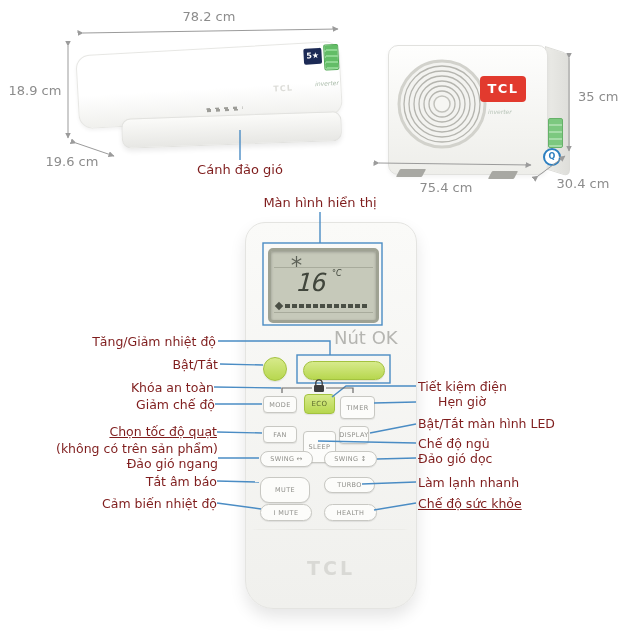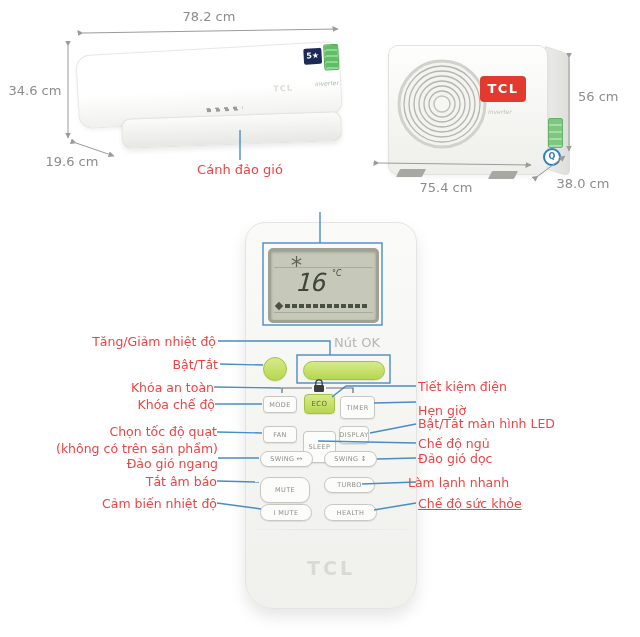--- a/index.html
+++ b/index.html
@@ -3,21 +3,21 @@
 <meta charset="utf-8">
 <style>
   html,body{margin:0;padding:0;background:#fff;}
   #canvas{
     position:relative;width:640px;height:637px;background:#ffffff;overflow:hidden;
     font-family:"DejaVu Sans","Liberation Sans",sans-serif;
   }
   .abs{position:absolute;}
   
   .dim{position:absolute;color:#8c8c8c;font-size:13px;text-align:center;white-space:nowrap;}
-  .callout{position:absolute;color:#ef4444;font-size:12.5px;white-space:nowrap;line-height:15px;}
+  .callout{position:absolute;color:#7f1d1d;font-size:12.5px;white-space:nowrap;line-height:15px;}
   .callout.r{text-align:right;}
   
   #indoor-unit{position:absolute;left:78px;top:38px;width:266px;height:125px;
     transform:rotate(-3.2deg);z-index:1;}
   .iu-body{position:absolute;left:0;top:10px;width:262px;height:72px;border-radius:14px;
     background:linear-gradient(#ffffff 55%,#f0f0ed);border:1px solid #e7e7e4;
     box-shadow:0 2px 4px rgba(0,0,0,.05);}
   .iu-flap{position:absolute;left:42px;top:78px;width:218px;height:28px;border-radius:9px;
     background:linear-gradient(#fbfbf9,#e7e7e4);border:1px solid #e2e2df;
     transform:rotate(1.2deg);box-shadow:0 3px 5px rgba(0,0,0,.08);}
@@ -79,41 +79,41 @@
   .btn-fan{left:17px;top:203px;width:34px;height:17px;}
   .btn-sleep{left:57px;top:208px;width:33px;height:32px;}
   .btn-display{left:93px;top:203px;width:30px;height:18px;}
   .btn-swingh{left:14px;top:228px;width:53px;height:16px;}
   .btn-swingv{left:78px;top:228px;width:53px;height:16px;}
   .btn-mute{left:14px;top:254px;width:50px;height:26px;}
   .btn-turbo{left:78px;top:254px;width:51px;height:16px;}
   .btn-ifeel{left:14px;top:281px;width:52px;height:17px;}
   .btn-health{left:78px;top:281px;width:53px;height:17px;}
   .btn .arr{font-size:7px;margin-left:2px;}
-  .okhint{position:absolute;left:88px;top:112px;color:#b5b5b1;font-size:13px;}
+  .okhint{position:absolute;left:88px;top:104px;color:#b5b5b1;font-size:18px;}
   
   #overlay{position:absolute;left:0;top:0;z-index:5;pointer-events:none;}
   .lbl{z-index:6;}
 </style>
 </head>
 <body>
 
 <div id="canvas">
 
   <div id="indoor-unit">
     <div class="iu-body"></div>
     <div class="iu-flap"></div>
     <div class="iu-vents"></div>
     <div class="iu-label-5star">5★</div>
     <div class="iu-label-energy"></div>
     <div class="iu-logo">TCL</div>
     <div class="iu-inverter">inverter</div>
   </div>
   <div class="dim" style="left:169px;top:9px;width:80px;">78.2 cm</div>
-  <div class="dim" style="left:6px;top:83px;width:58px;">34.6 cm</div>
+  <div class="dim" style="left:6px;top:83px;width:58px;">18.9 cm</div>
   <div class="dim" style="left:40px;top:154px;width:64px;">19.6 cm</div>
   <div class="callout lbl" style="left:180px;top:162px;width:120px;text-align:center;font-size:13px;">Cánh đảo gió</div>
 
   <div id="outdoor-unit">
     <div class="ou-side"></div>
     <div class="ou-front"></div>
     <svg class="abs" style="left:8px;top:16px;" width="92" height="92" viewBox="0 0 92 92">
       <circle cx="46" cy="46" r="43" fill="#f3f3f0" stroke="#d2d2cc" stroke-width="3"></circle>
       <g fill="none" stroke="#b5b5af" stroke-width="1.3">
         <circle cx="46" cy="46" r="38"></circle>
@@ -125,23 +125,23 @@
       </g>
       <circle cx="46" cy="46" r="8" fill="#f6f6f3" stroke="#c2c2bc" stroke-width="1.5"></circle>
     </svg>
     <div class="ou-logo">TCL</div>
     <div class="ou-inverter">inverter</div>
     <div class="ou-sticker"></div>
     <div class="ou-badge">Q</div>
     <div class="ou-foot" style="left:10px;top:127px;"></div>
     <div class="ou-foot" style="left:102px;top:129px;"></div>
   </div>
-  <div class="dim" style="left:578px;top:89px;width:52px;text-align:left;">56 cm</div>
+  <div class="dim" style="left:578px;top:89px;width:52px;text-align:left;">35 cm</div>
   <div class="dim" style="left:415px;top:180px;width:62px;">75.4 cm</div>
-  <div class="dim" style="left:552px;top:176px;width:62px;">38.0 cm</div>
+  <div class="dim" style="left:552px;top:176px;width:62px;">30.4 cm</div>
 
   <div id="remote">
     <div class="lcd">
       <svg class="lcd-snow" width="11" height="11" viewBox="0 0 10 10">
         <g stroke="#5d6157" stroke-width="1.1">
             <path d="M5 0 V10"></path>
             <path d="M0.7 2.5 L9.3 7.5"></path>
             <path d="M0.7 7.5 L9.3 2.5"></path>
           </g>
       </svg>
@@ -173,39 +173,40 @@
     </div>
     <div class="btn pill btn-mute">MUTE</div>
     <div class="btn pill btn-turbo">TURBO</div>
     <div class="btn pill btn-ifeel">I MUTE</div>
     <div class="btn pill btn-health">HEALTH</div>
 
     <div class="rm-seam"></div>
     <div class="rm-logo">TCL</div>
   </div>
 
+  <div class="callout lbl" style="left:250px;top:195px;width:140px;text-align:center;font-size:13px;">Màn hình hiển thị</div>
 
   <div class="callout r lbl" style="right:424px;top:334px;">Tăng/Giảm nhiệt độ</div>
   <div class="callout r lbl" style="right:422px;top:357px;">Bật/Tắt</div>
   <div class="callout r lbl" style="right:426px;top:380px;">Khóa an toàn</div>
-  <div class="callout r lbl" style="right:425px;top:397px;">Khóa chế độ</div>
-  <div class="callout r lbl" style="right:423px;top:424px;">Chọn tốc độ quạt</div>
+  <div class="callout r lbl" style="right:425px;top:397px;">Giảm chế độ</div>
+  <div class="callout r lbl" style="right:423px;top:424px;text-decoration:underline;">Chọn tốc độ quạt</div>
   <div class="callout r lbl" style="right:422px;top:441px;text-align:right;">
     <div>(không có trên sản phẩm)</div>
     <div>Đảo gió ngang</div>
   </div>
   <div class="callout r lbl" style="right:423px;top:474px;">Tắt âm báo</div>
   <div class="callout r lbl" style="right:423px;top:496px;">Cảm biến nhiệt độ</div>
 
   <div class="callout lbl" style="left:418px;top:379px;">Tiết kiệm điện</div>
-  <div class="callout lbl" style="left:418px;top:403px;">Hẹn giờ</div>
+  <div class="callout lbl" style="left:418px;top:394px;padding-left:20px;">Hẹn giờ</div>
   <div class="callout lbl" style="left:418px;top:416px;">Bật/Tắt màn hình LED</div>
   <div class="callout lbl" style="left:418px;top:436px;">Chế độ ngủ</div>
   <div class="callout lbl" style="left:418px;top:451px;">Đảo gió dọc</div>
-  <div class="callout lbl" style="left:400px;top:475px;padding-left:8px;">Làm lạnh nhanh</div>
+  <div class="callout lbl" style="left:418px;top:475px;">Làm lạnh nhanh</div>
   <div class="callout lbl" style="left:418px;top:496px;text-decoration:underline;">Chế độ sức khỏe</div>
 
   <svg id="overlay" width="640" height="637" viewBox="0 0 640 637">
     <defs>
       <marker id="ah" markerWidth="7" markerHeight="7" refX="5.5" refY="3" orient="auto" markerUnits="userSpaceOnUse">
         <path d="M0,0 L6,3 L0,6 Z" fill="#9b9b9b"></path>
       </marker>
     </defs>
 
     <g stroke="#9b9b9b" stroke-width="1" fill="none">

